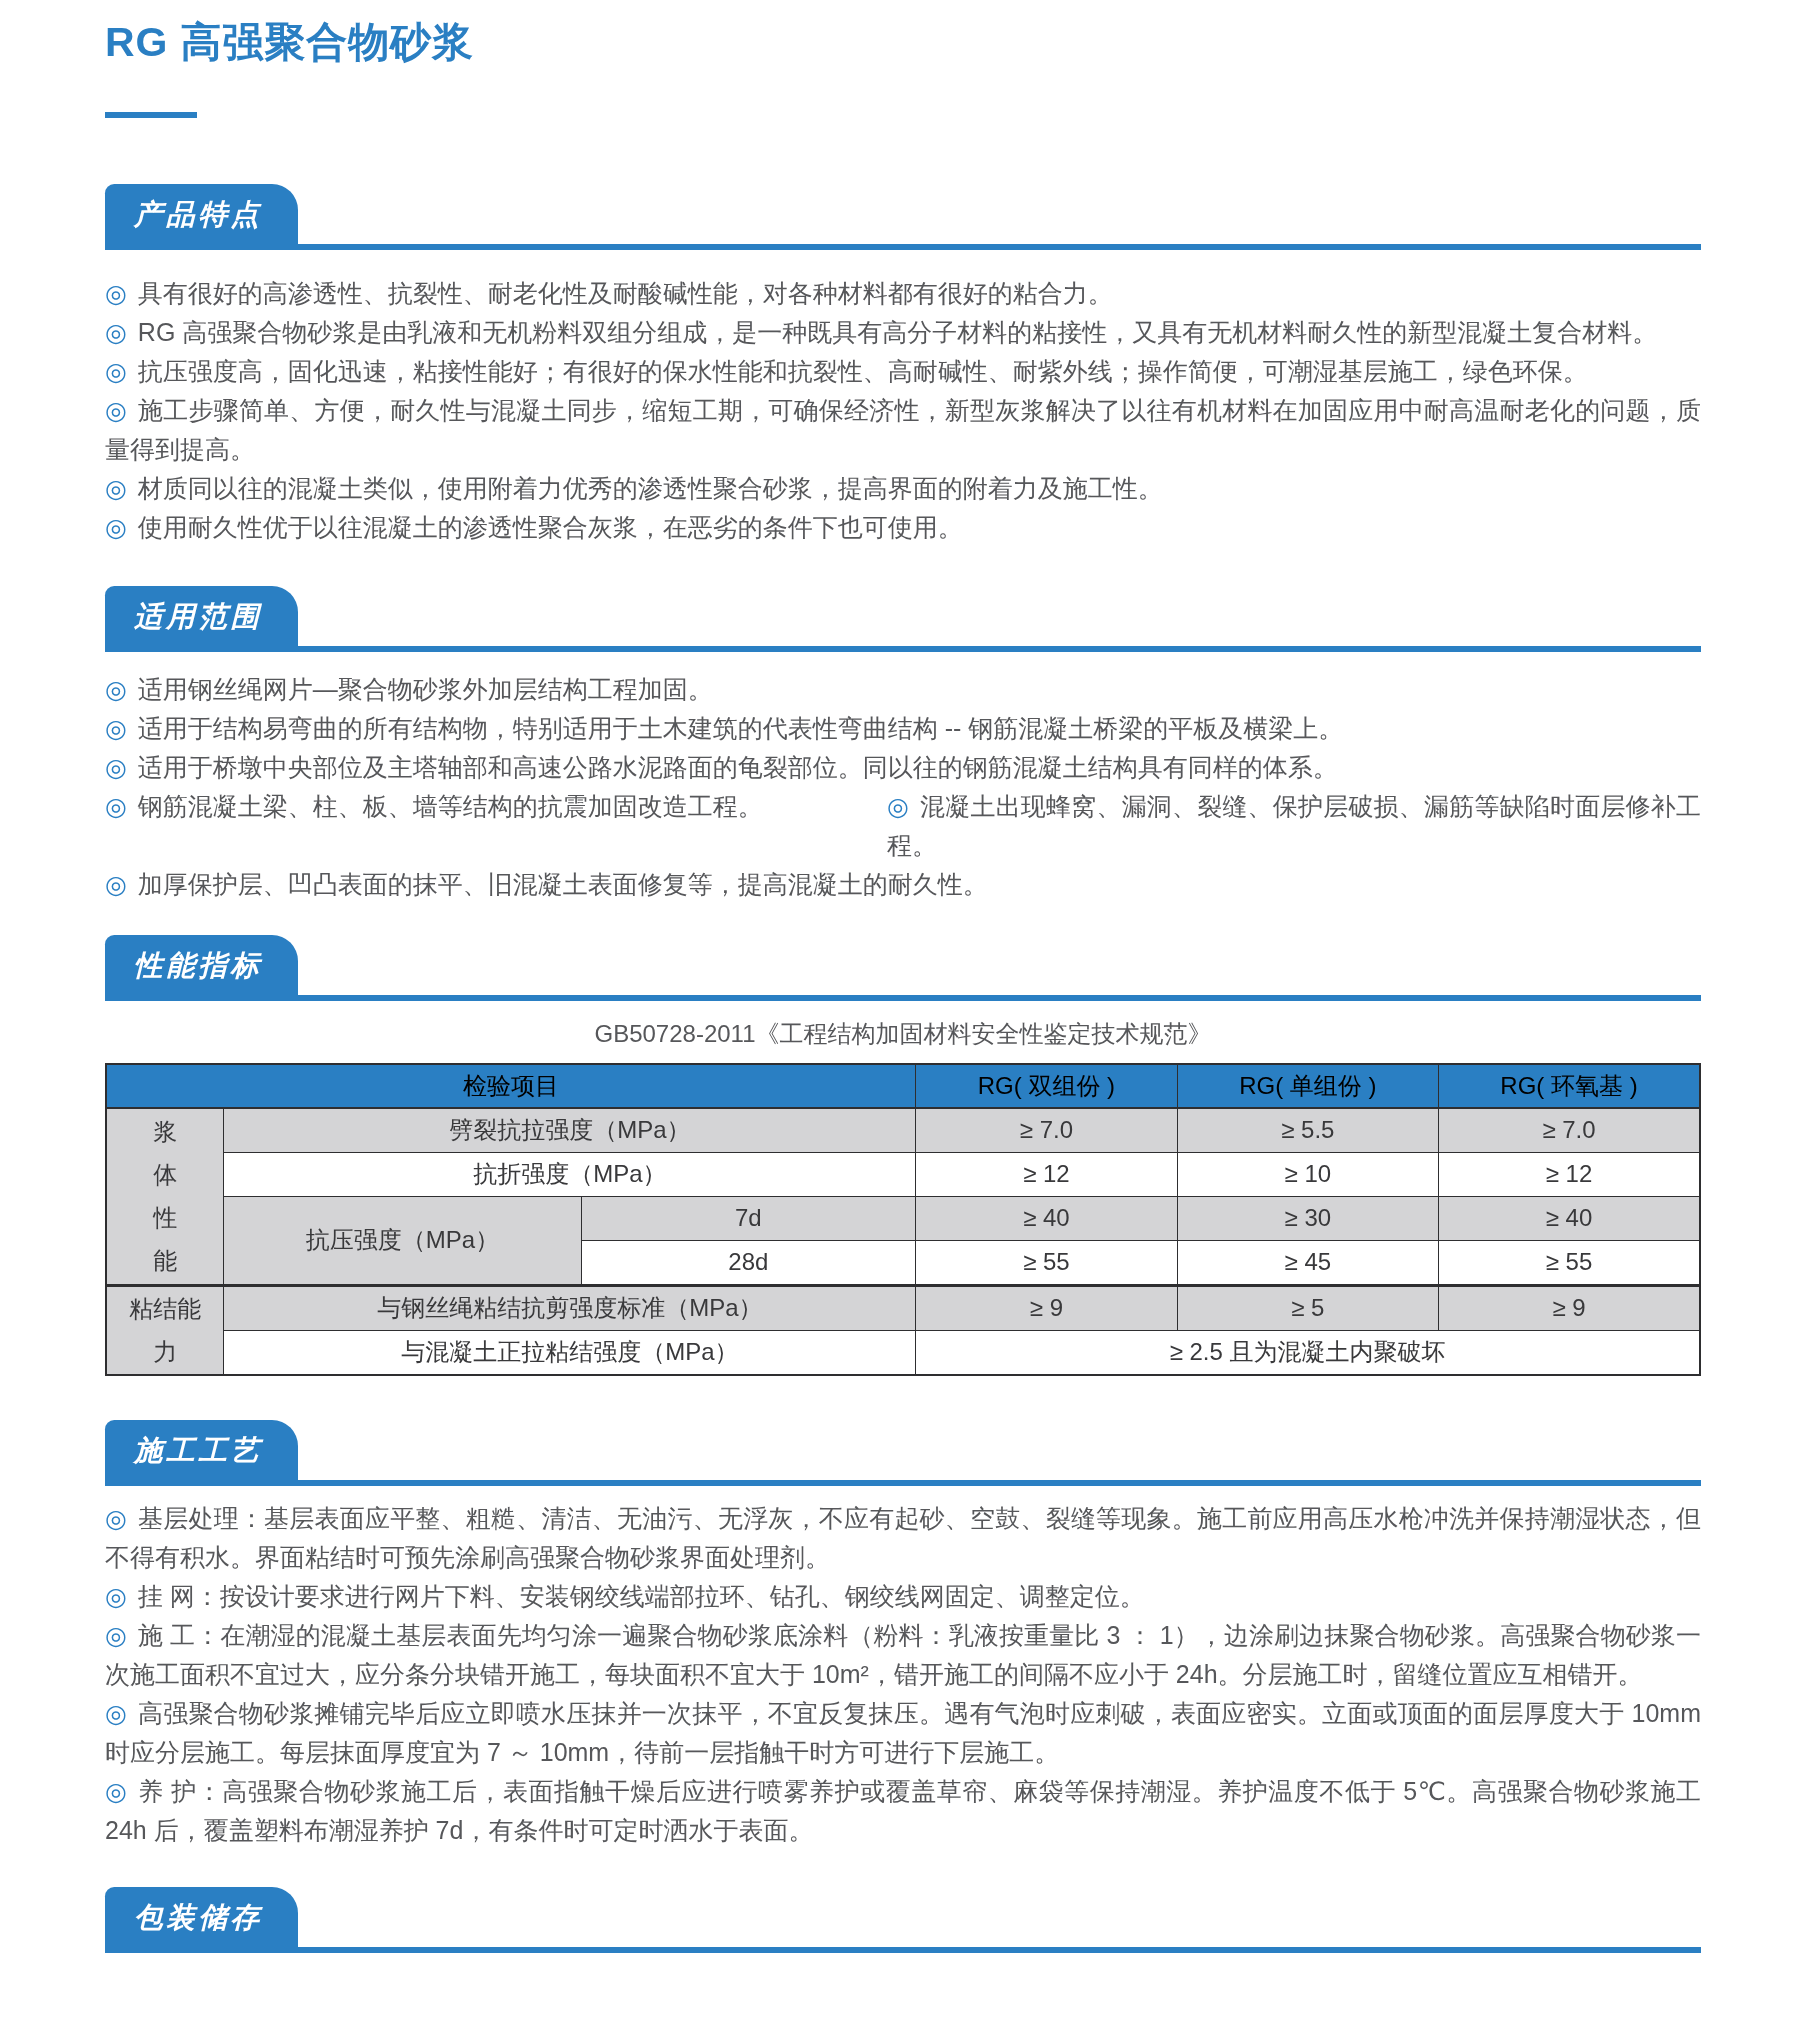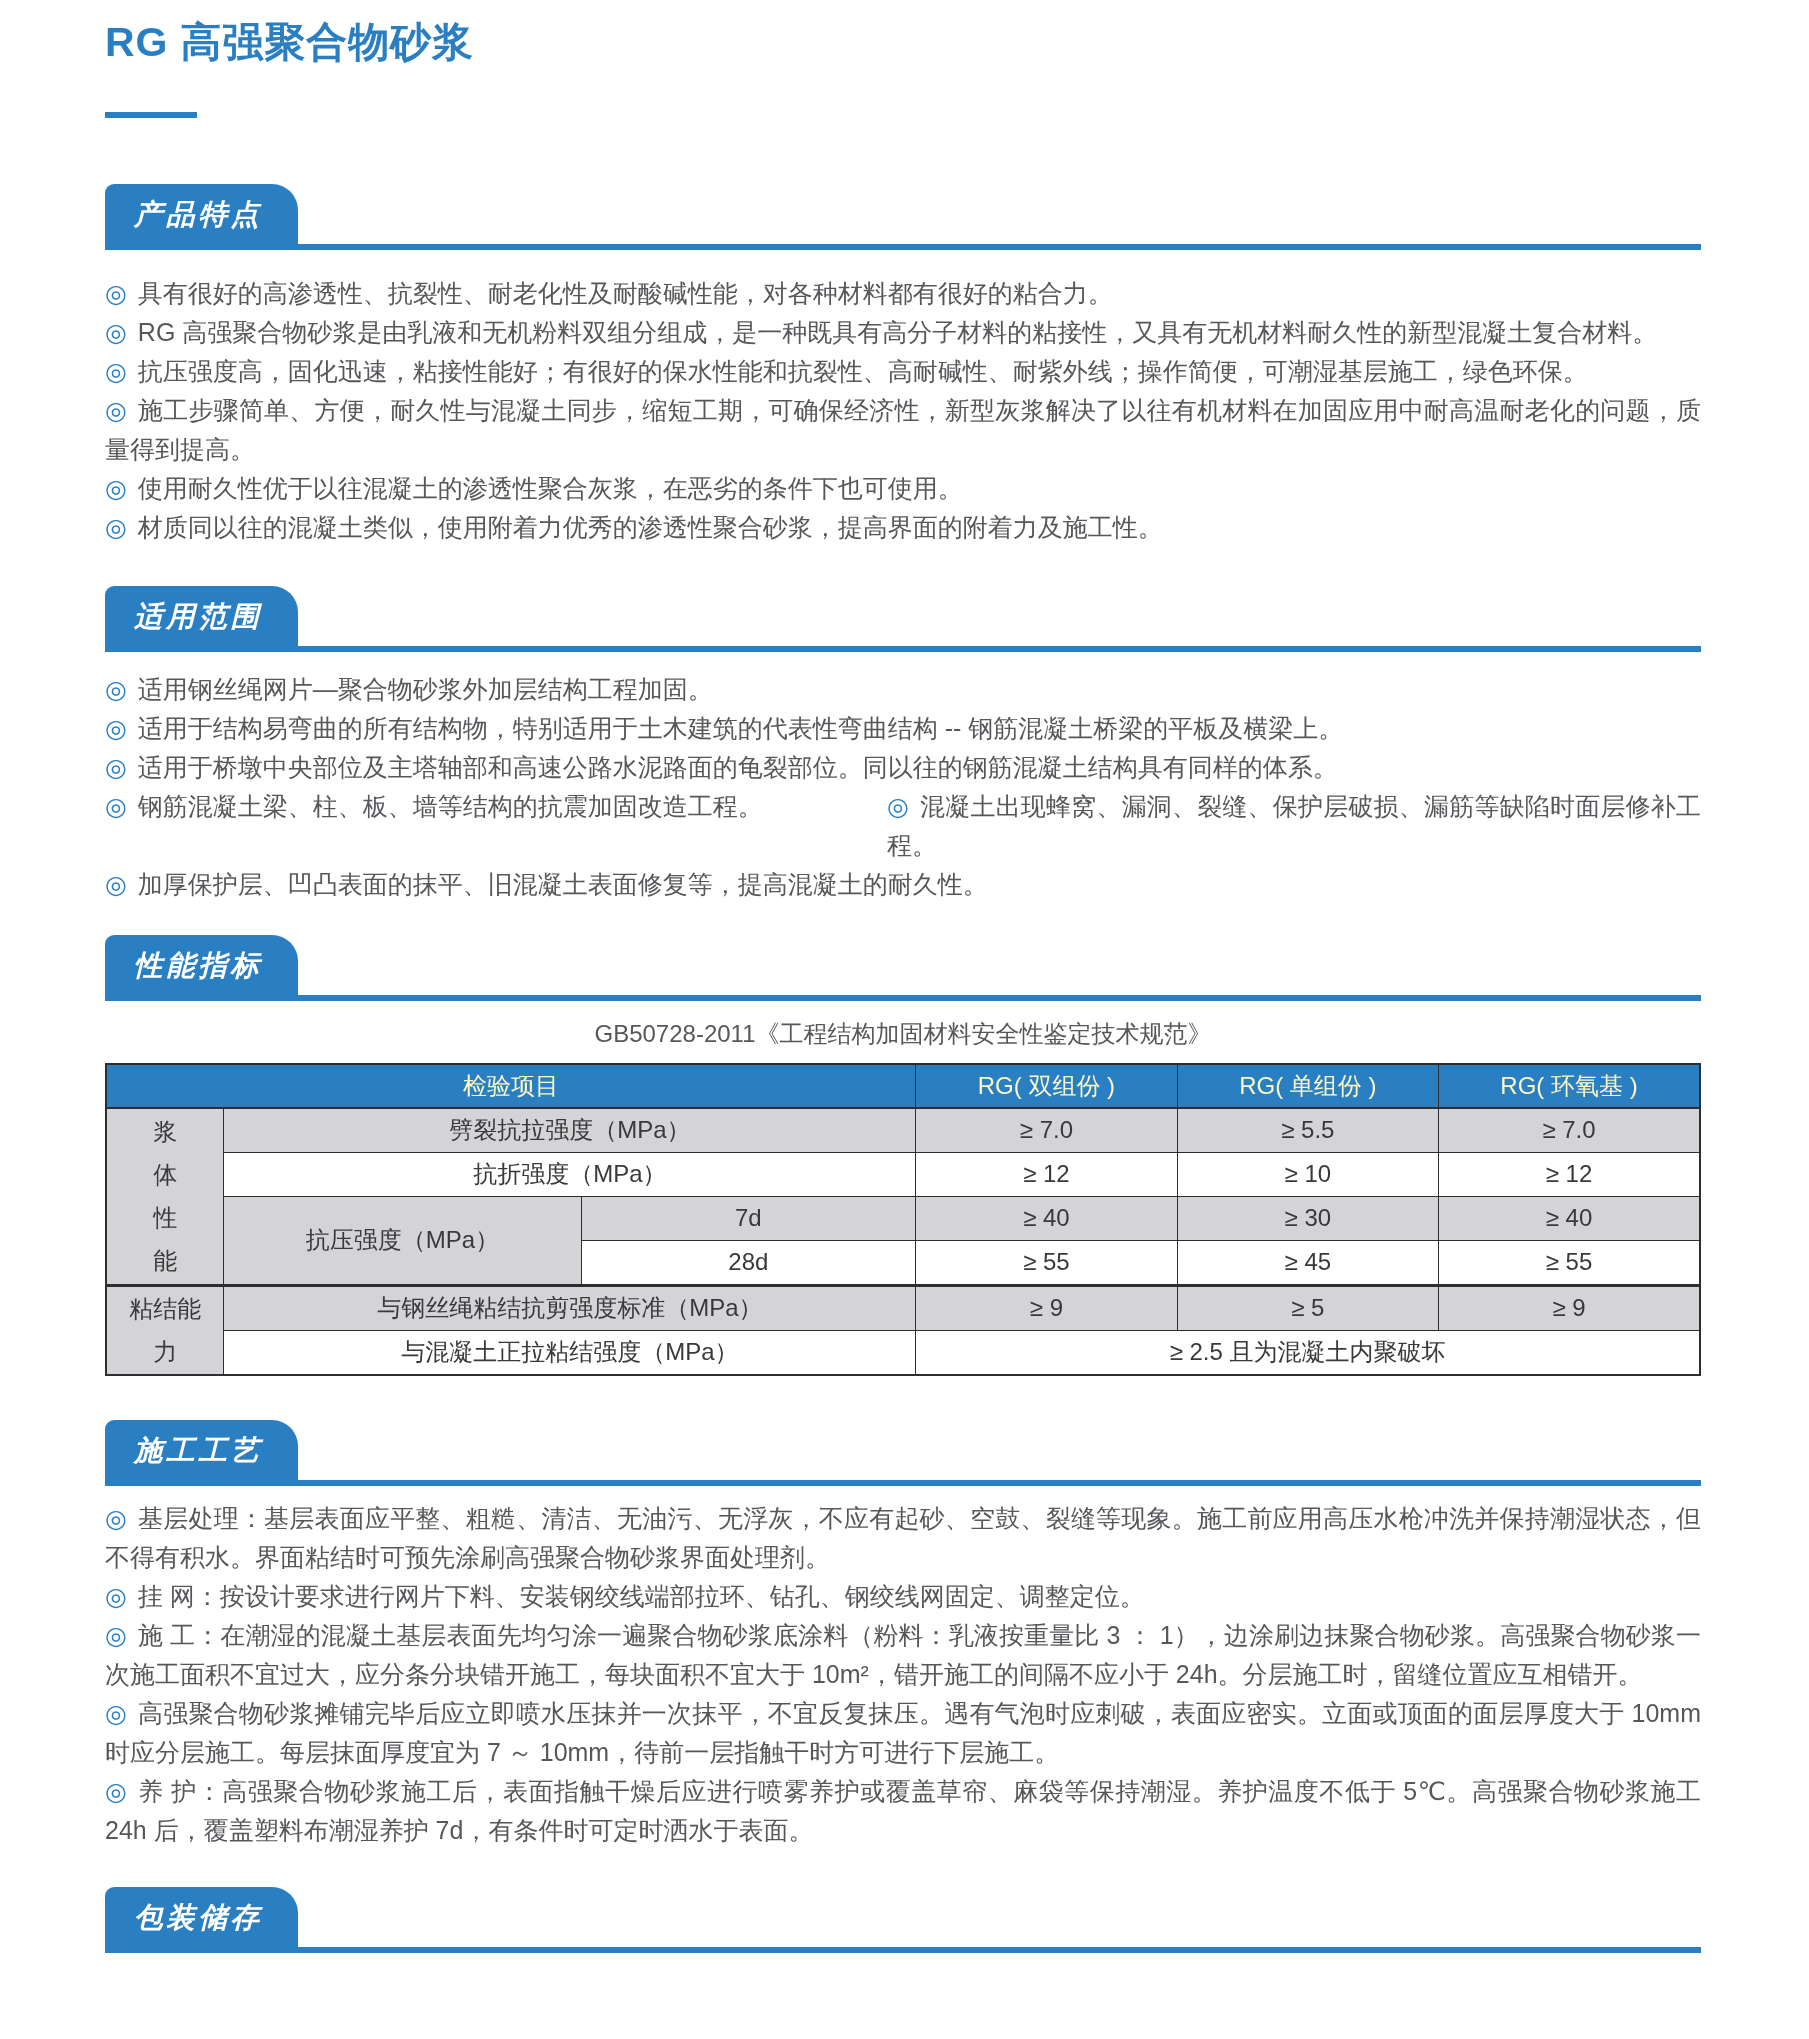--- a/index.html
+++ b/index.html
@@ -32,21 +32,21 @@
   .pair .half-l { width:49%; }
   .pair .half-r { width:51%; }
 
   
   .tbl-caption { text-align:center; font-size:24px; color:#56575a; margin:16.5px 0 13px; }
   .perf-table { width:100%; border-collapse:collapse; table-layout:fixed; border:2.8px solid #2e2e30; }
   .perf-table th, .perf-table td {
     border:1.8px solid #2e2e30; font-size:24px; color:#39393b;
     text-align:center; vertical-align:middle; padding:0; height:43px; overflow:hidden;
   }
-  .perf-table thead th { background:#2a7fc3; color:#fef9c3; font-weight:400; height:42px; border-bottom:2.8px solid #2e2e30; }
+  .perf-table thead th { background:#2a7fc3; color:#000000; font-weight:400; height:42px; border-bottom:2.8px solid #2e2e30; }
   .gray { background:#d4d4d6; }
   .vlabel { white-space:pre-line; line-height:43px; }
   tr.sep td { border-top:3.7px solid #2e2e30; }
 
   
   .s-features { margin-top:66px; }
   .s-scope    { margin-top:39px; }
   .s-perf     { margin-top:31px; }
   .s-process  { margin-top:44px; }
   .s-pack     { margin-top:37px; }
@@ -64,22 +64,22 @@
 
     <section class="s-features">
       <div class="sec-head">
         <span class="sec-tab">产品特点</span>
       </div>
       <ul class="bullets">
         <li><span class="mk">◎</span><span>具有很好的高渗透性、抗裂性、耐老化性及耐酸碱性能，对各种材料都有很好的粘合力。</span></li>
         <li><span class="mk">◎</span><span>RG 高强聚合物砂浆是由乳液和无机粉料双组分组成，是一种既具有高分子材料的粘接性，又具有无机材料耐久性的新型混凝土复合材料。</span></li>
         <li><span class="mk">◎</span><span>抗压强度高，固化迅速，粘接性能好；有很好的保水性能和抗裂性、高耐碱性、耐紫外线；操作简便，可潮湿基层施工，绿色环保。</span></li>
         <li><span class="mk">◎</span><span>施工步骤简单、方便，耐久性与混凝土同步，缩短工期，可确保经济性，新型灰浆解决了以往有机材料在加固应用中耐高温耐老化的问题，质量得到提高。</span></li>
+        <li><span class="mk">◎</span><span>材质同以往的混凝土类似，使用附着力优秀的渗透性聚合砂浆，提高界面的附着力及施工性。</span></li>
         <li><span class="mk">◎</span><span>使用耐久性优于以往混凝土的渗透性聚合灰浆，在恶劣的条件下也可使用。</span></li>
-        <li><span class="mk">◎</span><span>材质同以往的混凝土类似，使用附着力优秀的渗透性聚合砂浆，提高界面的附着力及施工性。</span></li>
       </ul>
     </section>
 
     <section class="s-scope">
       <div class="sec-head">
         <span class="sec-tab">适用范围</span>
       </div>
       <ul class="bullets">
         <li><span class="mk">◎</span><span>适用钢丝绳网片—聚合物砂浆外加层结构工程加固。</span></li>
         <li><span class="mk">◎</span><span>适用于结构易弯曲的所有结构物，特别适用于土木建筑的代表性弯曲结构 -- 钢筋混凝土桥梁的平板及横梁上。</span></li>

